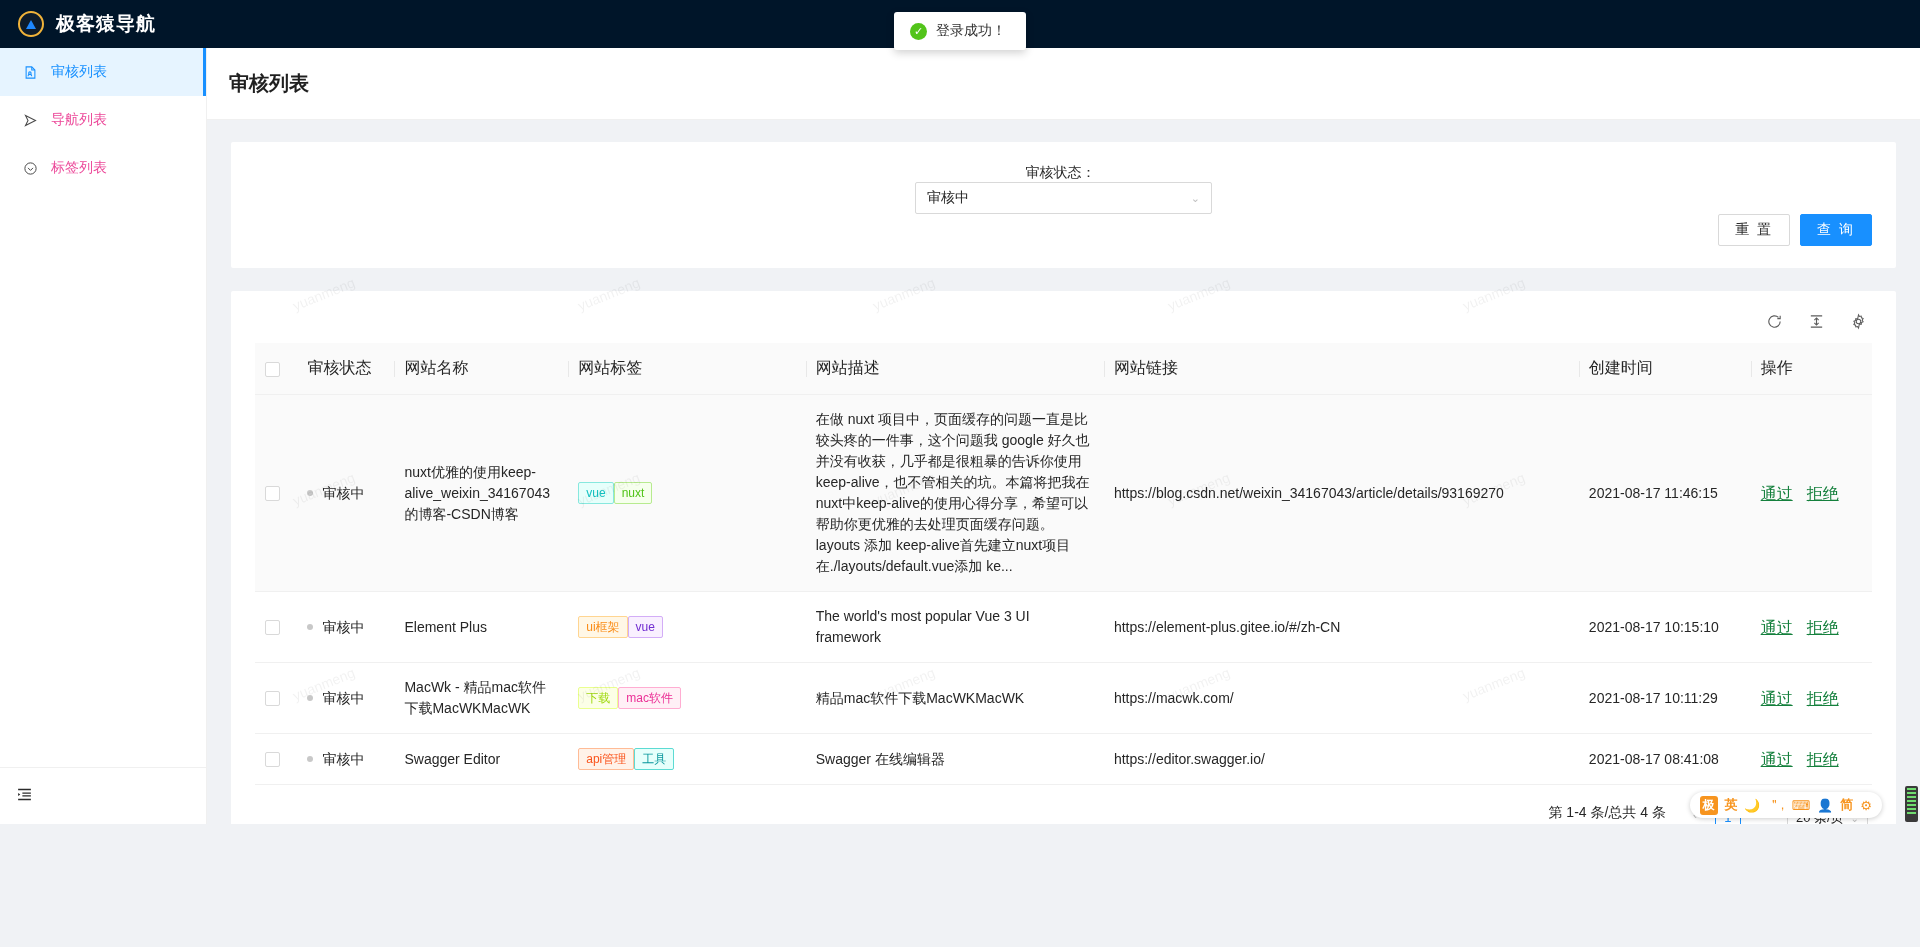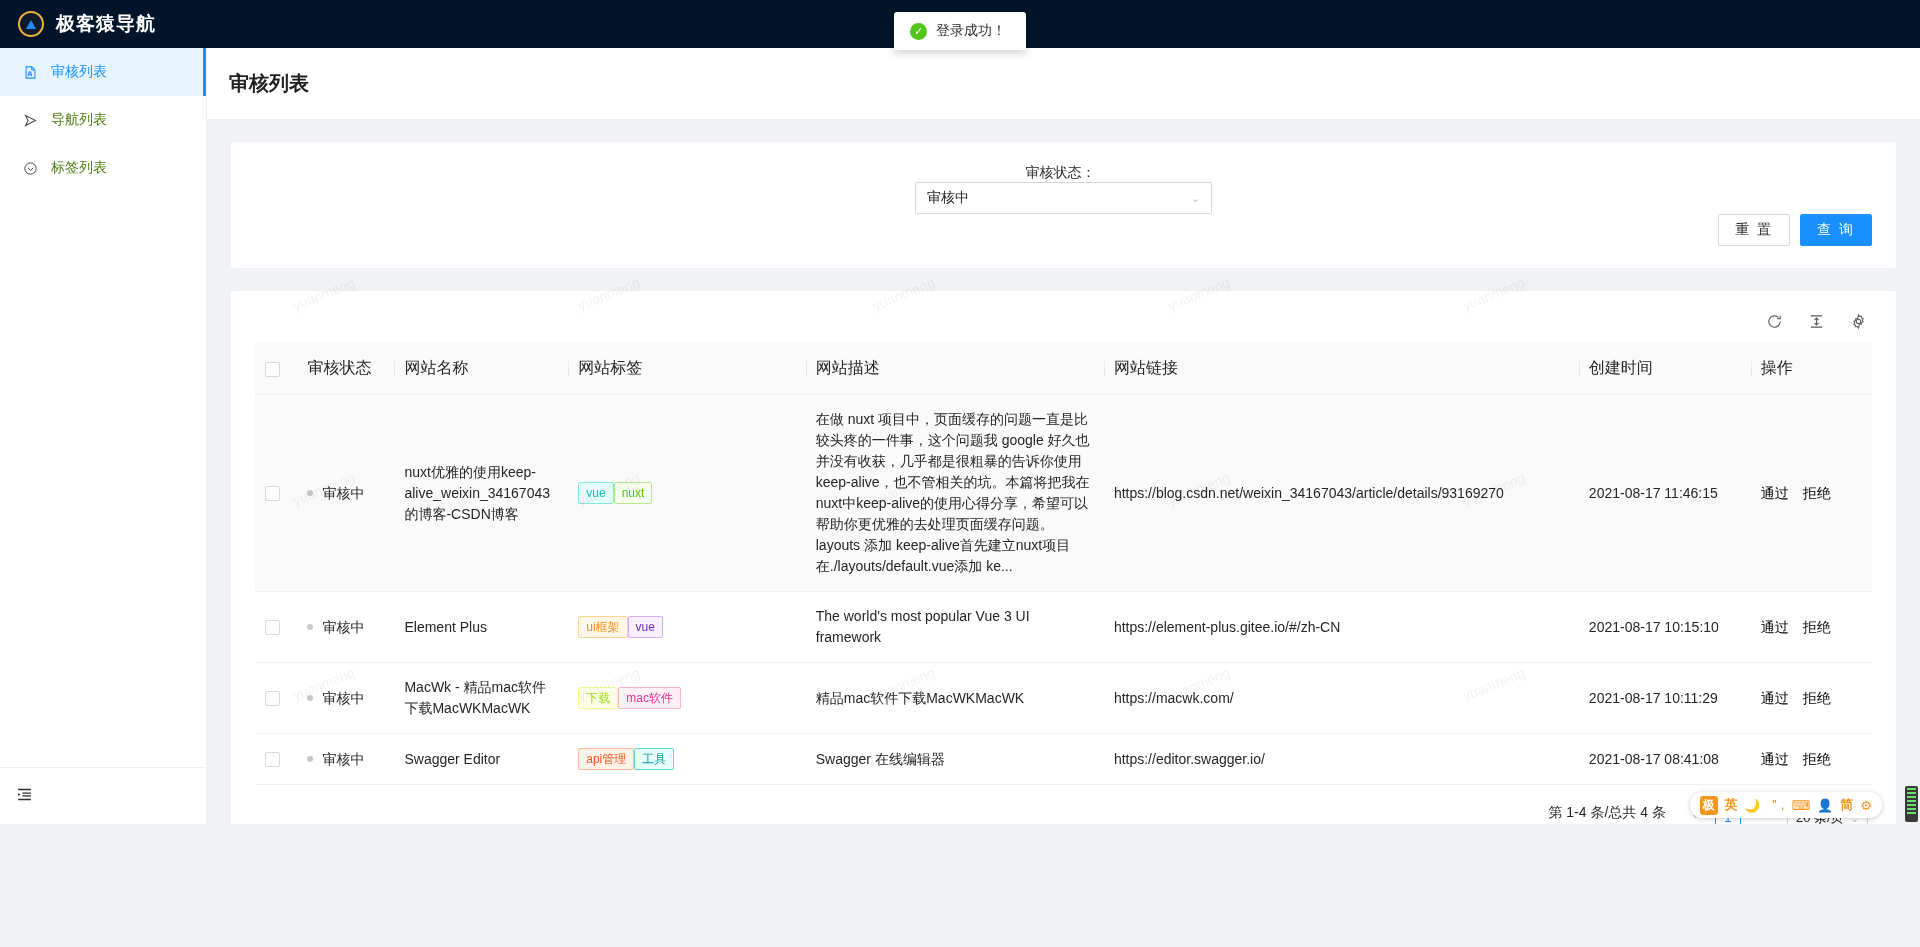--- a/index.html
+++ b/index.html
@@ -44,21 +44,21 @@
   .body { flex: 1; display: flex; min-height: 0; }
 
   
   .sidebar {
     width: 207px; flex: 0 0 207px; background: #fff; position: relative;
     display: flex; flex-direction: column; border-right: 1px solid #f0f0f0;
   }
   .menu { padding-top: 0; }
   .menu-item {
     height: 48px; display: flex; align-items: center; padding-left: 22px;
-    font-size: 14px; color: #4d7c0f; cursor: pointer; position: relative;
+    font-size: 14px; color: #ec4899; cursor: pointer; position: relative;
   }
   .menu-item.active { background: #e6f4ff; color: #1890ff; }
   .menu-item.active::after {
     content: ""; position: absolute; right: 0; top: 0; bottom: 0; width: 3px; background: #1890ff;
   }
   .menu-item .mi-icon { width: 17px; height: 17px; margin-right: 12px; display: inline-flex; align-items: center; justify-content: center; }
   .menu-item .mi-icon svg { width: 15px; height: 15px; }
   .sidebar-foot {
     height: 57px; border-top: 1px solid #f0f0f0; display: flex; align-items: center; padding-left: 16px;
   }
@@ -116,21 +116,21 @@
     display: inline-block; cursor: pointer; vertical-align: middle;
   }
   .status-cell { display: flex; align-items: center; gap: 9px; }
   .dot { width: 6px; height: 6px; border-radius: 50%; background: #c8c8c8; flex: 0 0 6px; }
   .tags { display: flex; flex-wrap: wrap; }
   .tag {
     font-size: 12px; line-height: 18px; padding: 1px 7px; border-radius: 2px; border: 1px solid;
     display: inline-block; white-space: nowrap;
   }
   .ops { display: flex; gap: 14px; }
-  .op-link { color: #000000; cursor: pointer; font-size: 14px; }
+  .op-link { color: #15803d; cursor: pointer; font-size: 16px; text-decoration: underline; }
 
   
   .pager { display: flex; justify-content: flex-end; gap: 9px; padding: 19px 4px 19px 0; font-size: 14px; color: #262626; }
   .pg-total { margin-right: 9px; }
   .pg-arrow { width: 22px; height: 22px; display: flex; align-items: center; justify-content: center; color: #bfbfbf; cursor: pointer; font-size: 12px; }
   .pg-num {
     min-width: 26px; height: 26px; border: 1px solid #1890ff; border-radius: 2px; color: #1890ff;
     display: flex; align-items: center; justify-content: center; cursor: pointer; font-size: 13px;
   }
   .pg-size {

